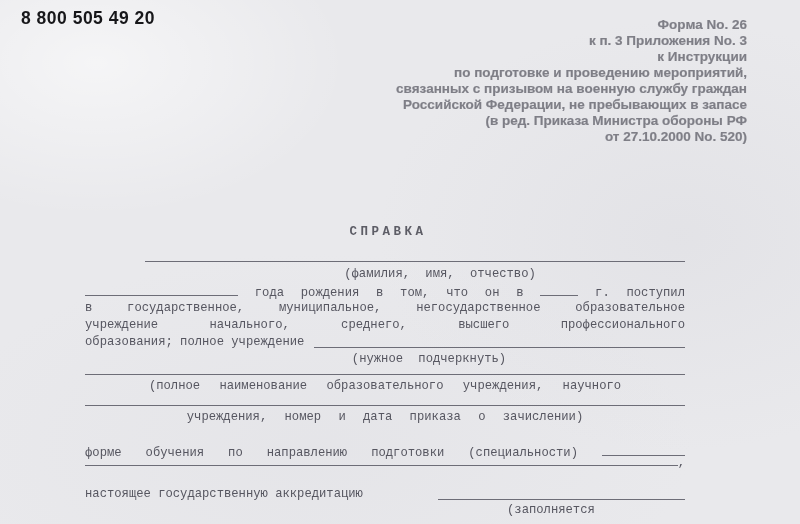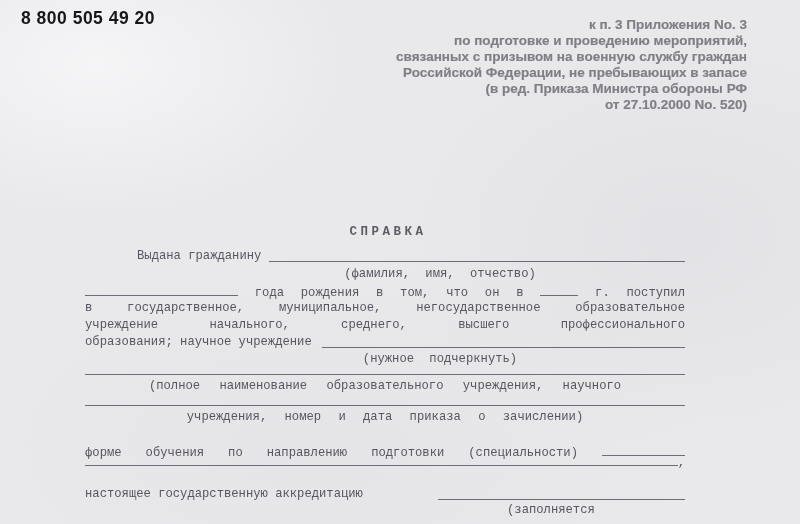--- a/index.html
+++ b/index.html
@@ -52,54 +52,55 @@
   .cap { text-align:center; }
 </style>
 </head>
 <body>
 
 <div class="page">
 
   <div class="phone">8 800 505 49 20</div>
 
   <div class="hdr">
+    <div>Форма No. 26</div>
     <div>к п. 3 Приложения No. 3</div>
+    <div>к Инструкции</div>
     <div>по подготовке и проведению мероприятий,</div>
     <div>связанных с призывом на военную службу граждан</div>
     <div>Российской Федерации, не пребывающих в запасе</div>
     <div>(в ред. Приказа Министра обороны РФ</div>
     <div>от 27.10.2000 No. 520)</div>
   </div>
 
   <div class="title mono">СПРАВКА</div>
 
   <div class="row mono flexr" style="top:249px">
     <span class="indent"></span>
-    <span>Выдана гражданину</span>
     <span class="ulf" style="margin-left:8px"></span>
   </div>
 
   <div class="row mono cap" style="top:267px; left:230px; width:420px; word-spacing:8px">(фамилия, имя, отчество)</div>
 
   <div class="row mono just" style="top:284px">
     <span class="ul" style="width:153px"></span>
     <span>года рождения в том, что он в</span>
     <span class="ul" style="width:38px"></span>
     <span>г. поступил</span>
   </div>
 
   <div class="row mono just" style="top:301px">в государственное, муниципальное, негосударственное образовательное</div>
   <div class="row mono just" style="top:318px">учреждение начального, среднего, высшего профессионального</div>
 
   <div class="row mono flexr" style="top:335px">
-    <span>образования; научное учреждение</span>
+    <span>образования; полное учреждение</span>
     <span class="ulf" style="margin-left:10px"></span>
   </div>
 
-  <div class="row mono cap" style="top:352px; left:320px; width:240px; word-spacing:8px">(нужное подчеркнуть)</div>
+  <div class="row mono cap" style="top:352px; left:309px; width:240px; word-spacing:8px">(нужное подчеркнуть)</div>
 
   <div class="row hr" style="top:366px; height:9px"></div>
 
   <div class="row mono cap" style="top:379px; word-spacing:12px">(полное наименование образовательного учреждения, научного</div>
 
   <div class="row hr" style="top:397px; height:9px"></div>
 
   <div class="row mono cap" style="top:410px; word-spacing:10px">учреждения, номер и дата приказа о зачислении)</div>
 
 

